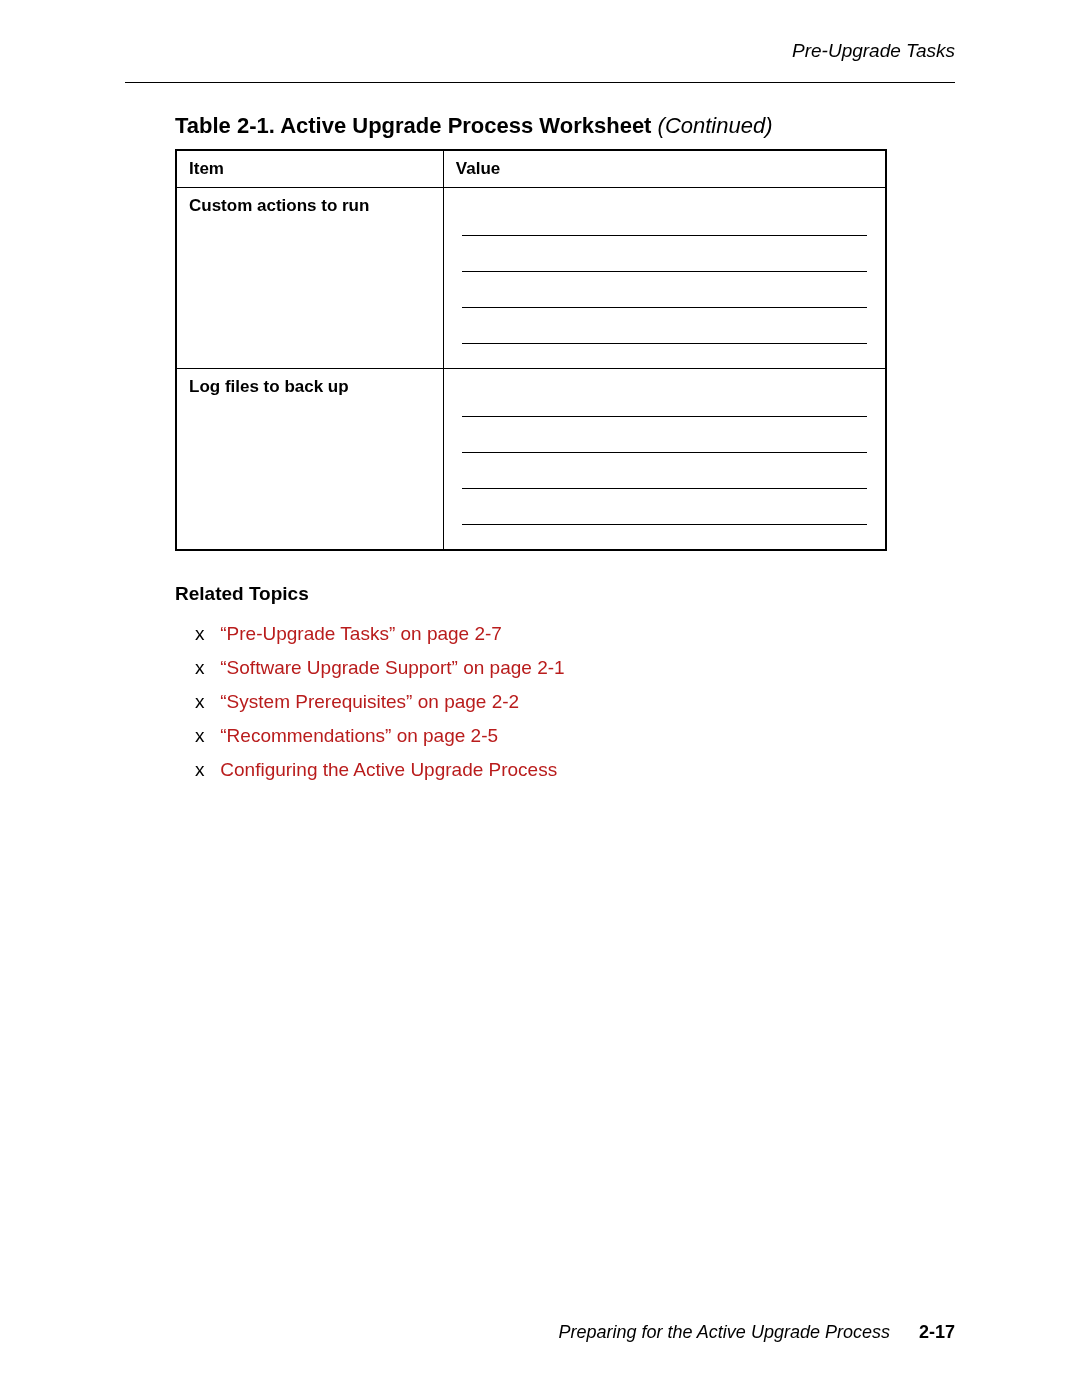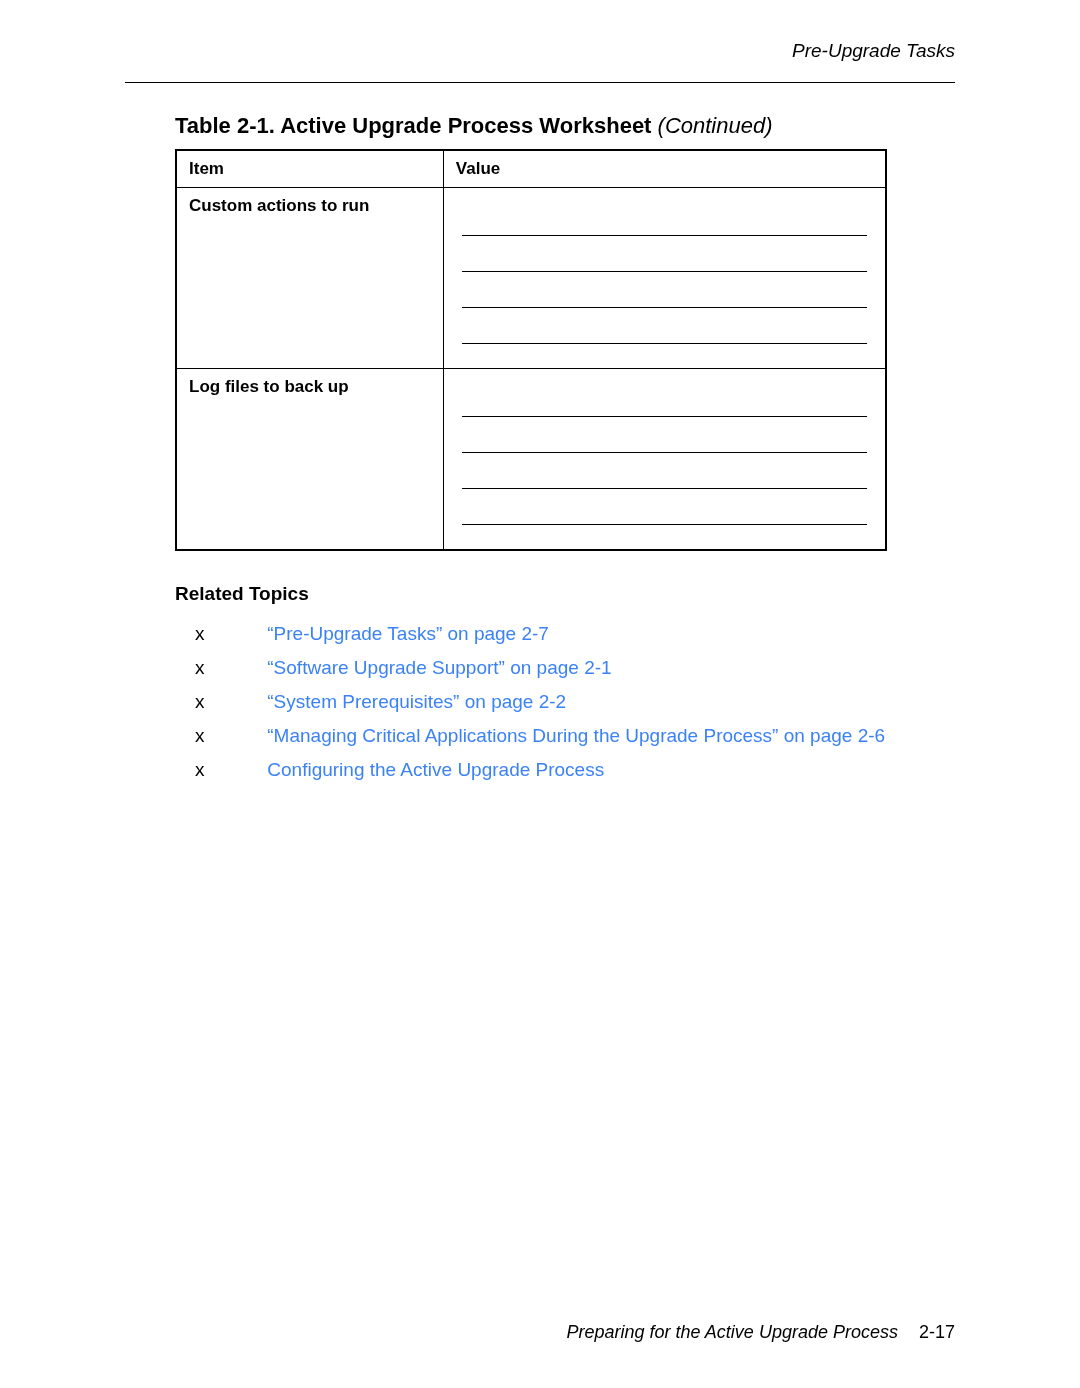--- a/index.html
+++ b/index.html
@@ -90,35 +90,35 @@
     .topics-list li {
       font-size: 19px;
       margin-bottom: 12px;
       color: #000;
     }
     .topics-list li .bullet {
       display: inline-block;
       width: 20px;
     }
     .topics-list li a {
-      color: #3b82f6;
+      color: #b91c1c;
       text-decoration: none;
-      margin-left: 47px;
     }
     .footer {
       position: absolute;
       bottom: 45px;
       right: 125px;
       font-size: 18px;
     }
     .footer .chapter-name {
       font-style: italic;
     }
     .footer .page-num {
-      margin-left: 16px;
+      margin-left: 24px;
+      font-weight: bold;
     }
   </style>
 </head>
 <body>
 
 <div class="page">
   <div class="header-section">Pre-Upgrade Tasks</div>
 
   <div class="table-caption">
     <span class="bold">Table 2-1. Active Upgrade Process Worksheet </span><span class="italic">(Continued)</span>
@@ -163,21 +163,21 @@
     <li>
       <span class="bullet">x</span>
       <a href="#">“Software Upgrade Support” on page 2-1</a>
     </li>
     <li>
       <span class="bullet">x</span>
       <a href="#">“System Prerequisites” on page 2-2</a>
     </li>
     <li>
       <span class="bullet">x</span>
-      <a href="#">“Managing Critical Applications During the Upgrade Process” on page 2-6</a>
+      <a href="#">“Recommendations” on page 2-5</a>
     </li>
     <li>
       <span class="bullet">x</span>
       <a href="#">Configuring the Active Upgrade Process</a>
     </li>
   </ul>
 </div>
 
 <div class="footer">
   <span class="chapter-name">Preparing for the Active Upgrade Process</span>

